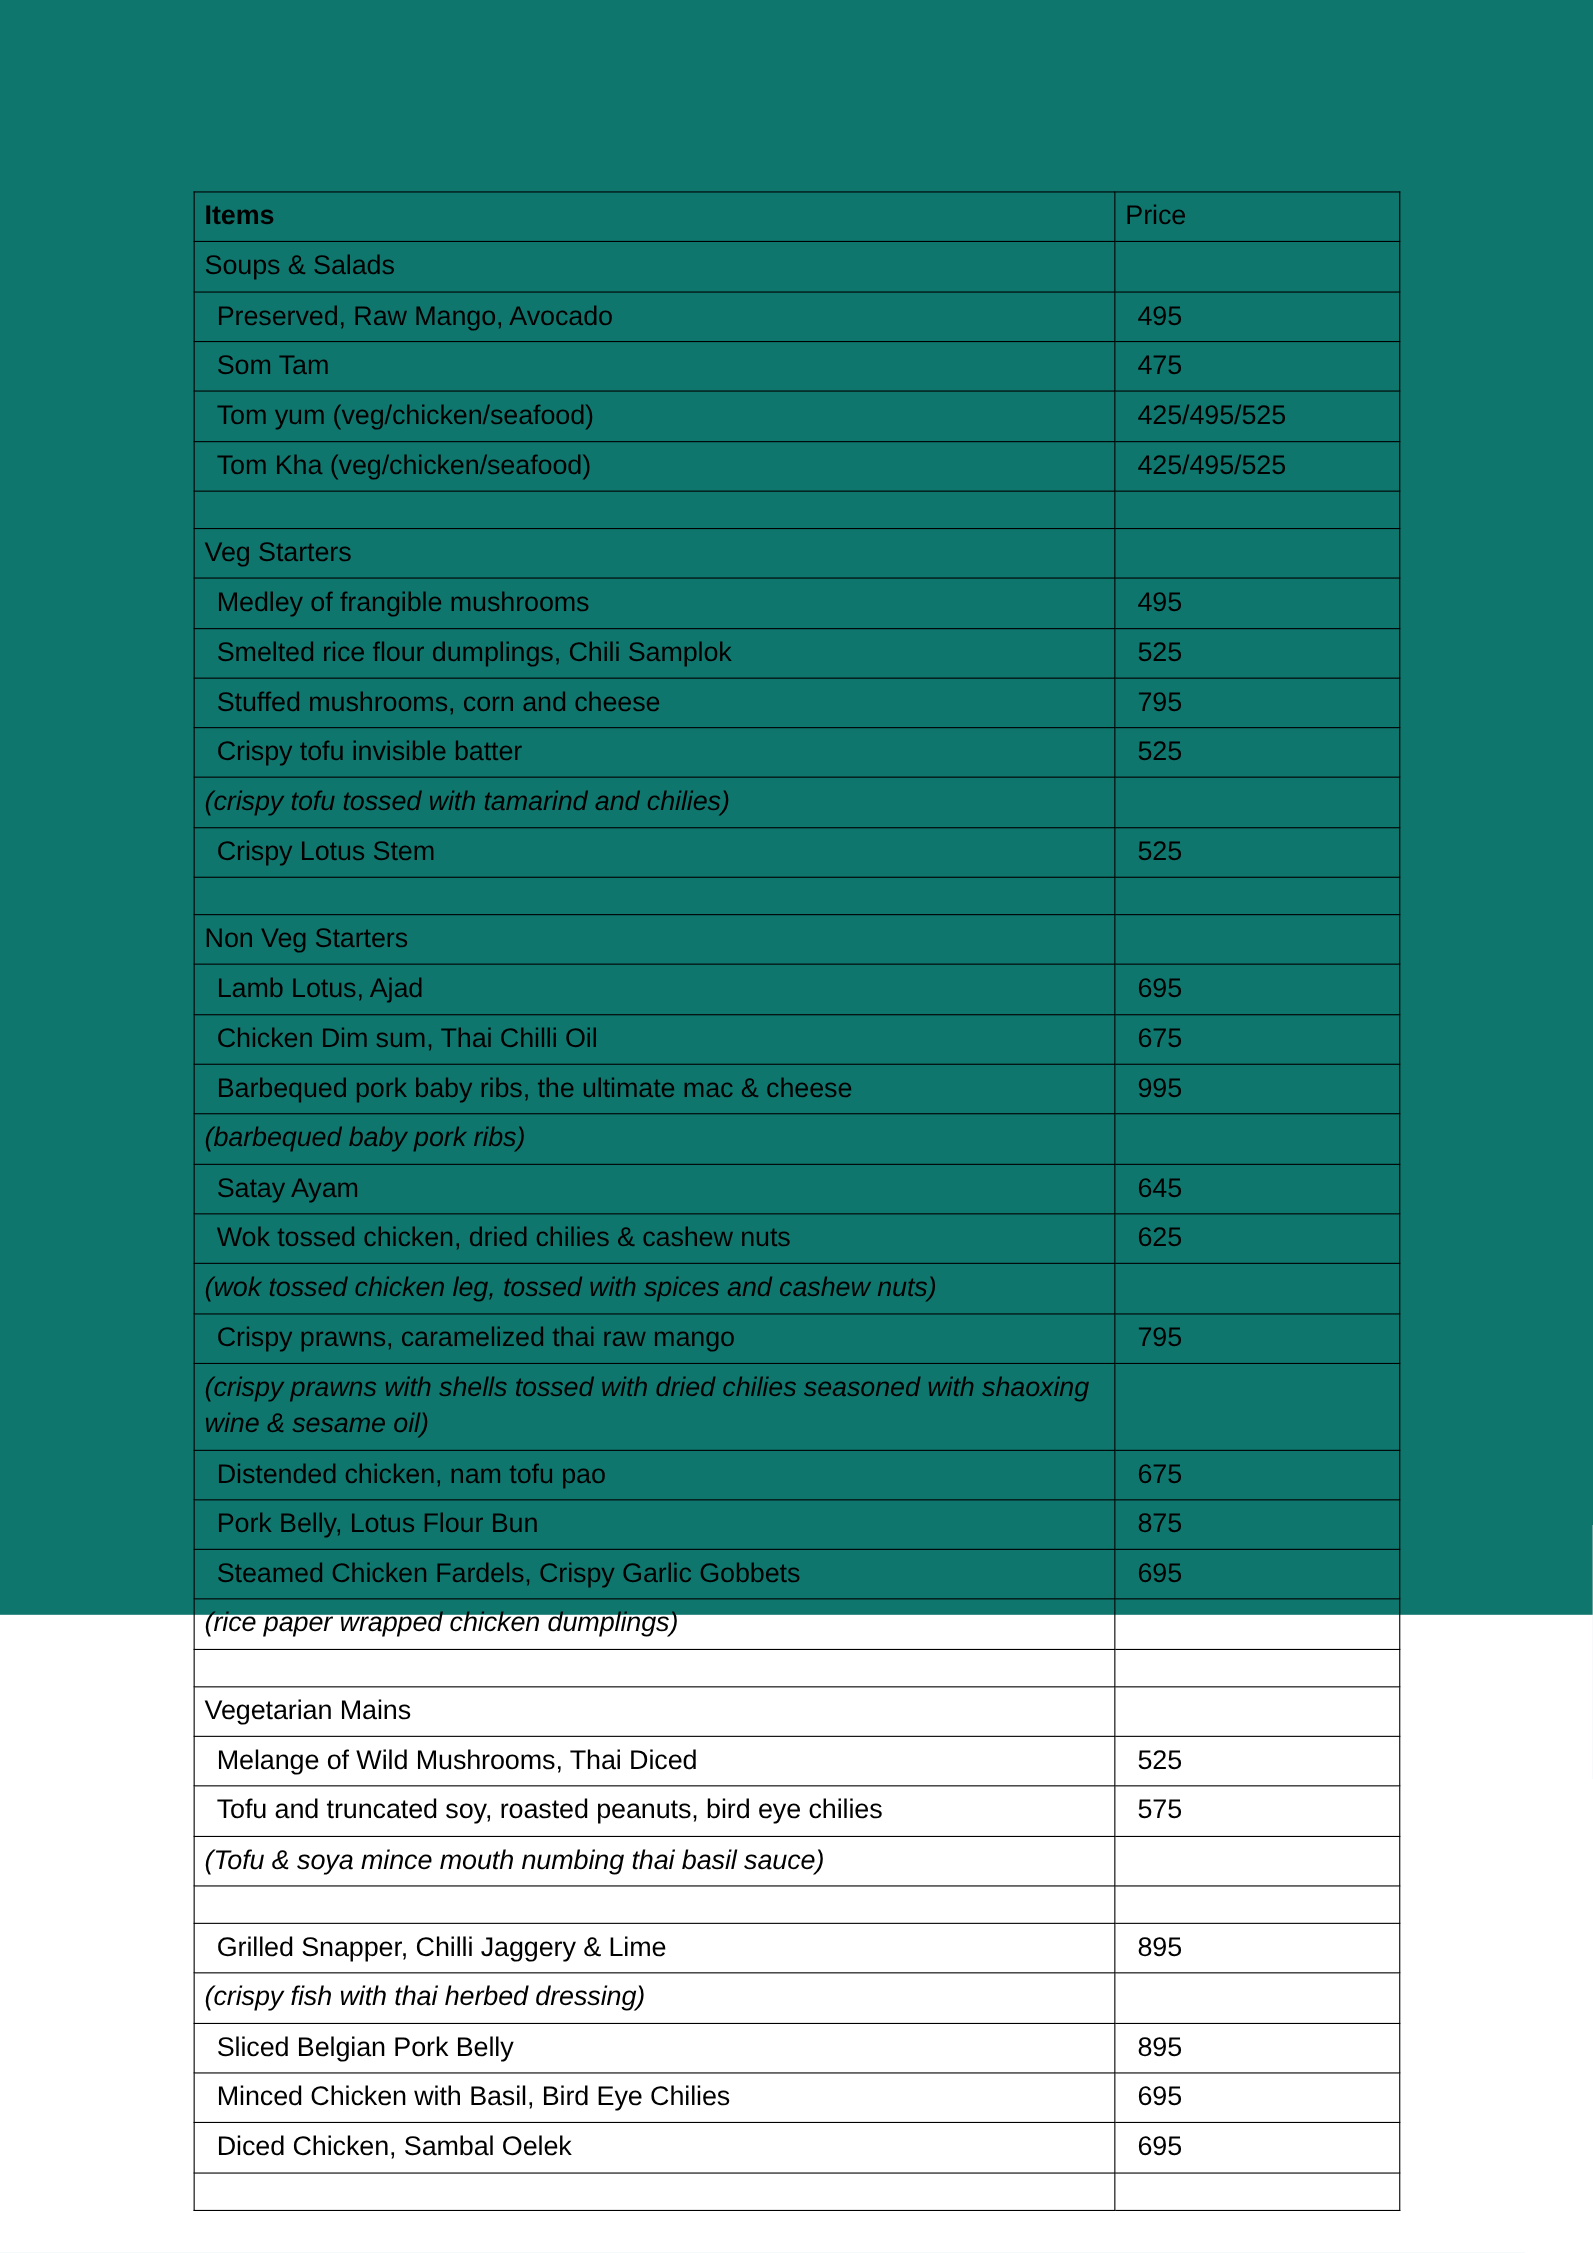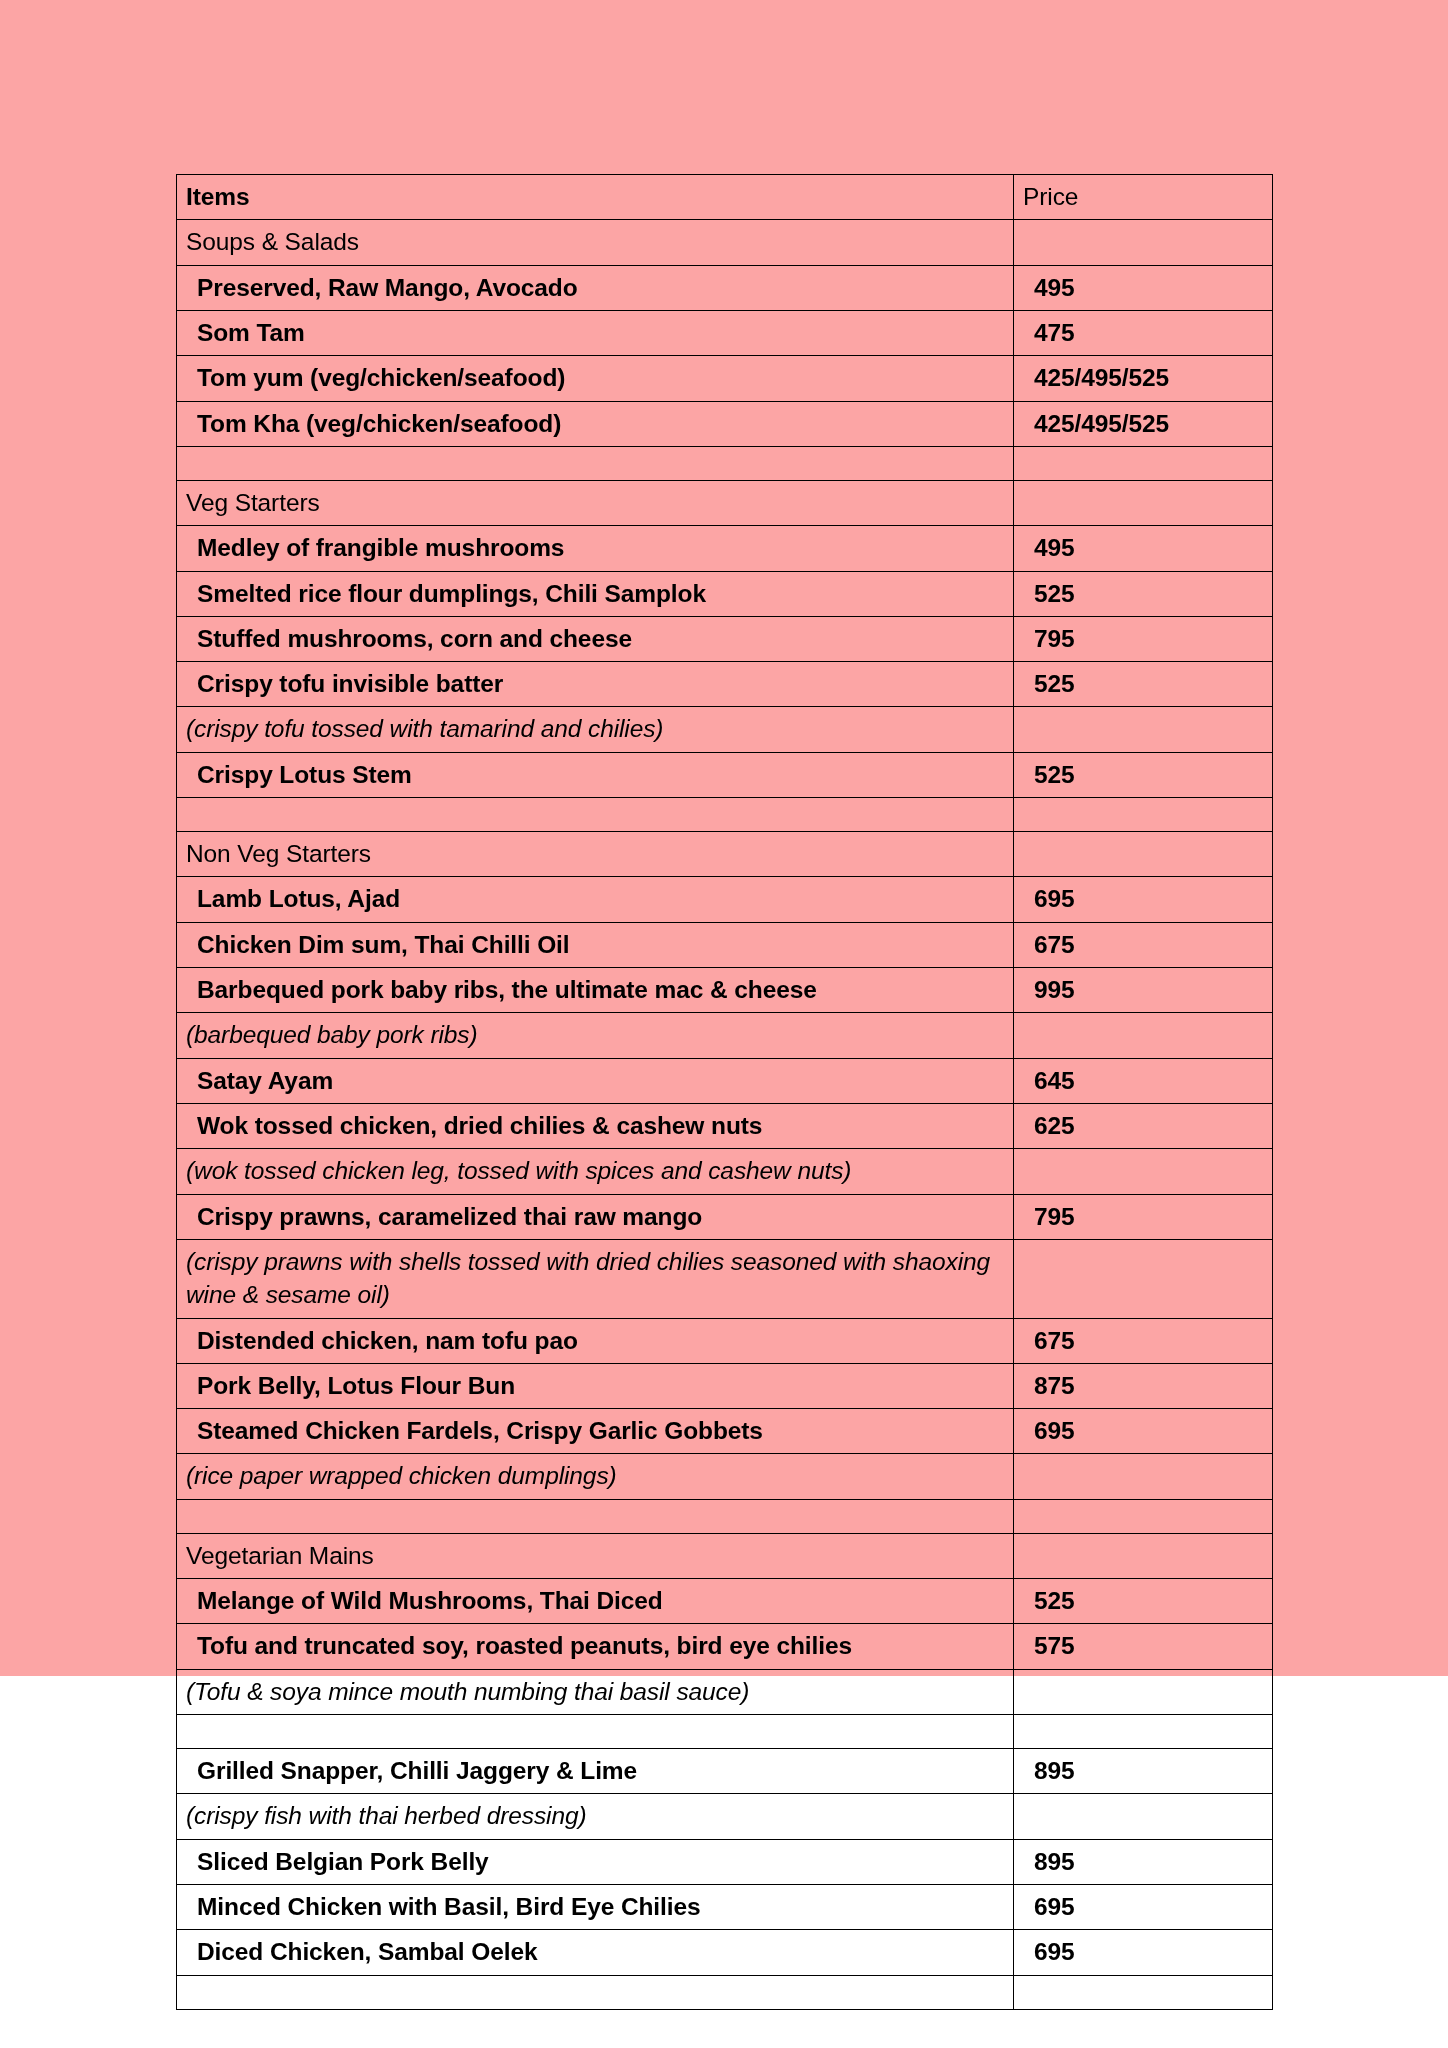--- a/index.html
+++ b/index.html
@@ -11,22 +11,22 @@
     width: 1448px;
     height: 2048px;
     font-family: "Liberation Sans", sans-serif;
     color: #000000;
     overflow: hidden;
   }
 
   #page {
     position: relative;
     width: 1448px;
-    height: 1676px;
-    background: #fca5a5;
+    height: 1468px;
+    background: #0f766e;
   }
 
   #menu-table-wrap {
     position: absolute;
     left: 176px;
     top: 174px;
     width: 1096px;
   }
 
   table.menu-table {
@@ -54,21 +54,21 @@
     font-weight: bold;
   }
 
   
   tr.row-section td {
     font-weight: normal;
   }
 
   
   tr.row-item td {
-    font-weight: bold;
+    font-weight: normal;
     padding-left: 20px;
   }
 
   
   tr.row-desc td.cell-item {
     font-style: italic;
     font-weight: normal;
   }
 
   

